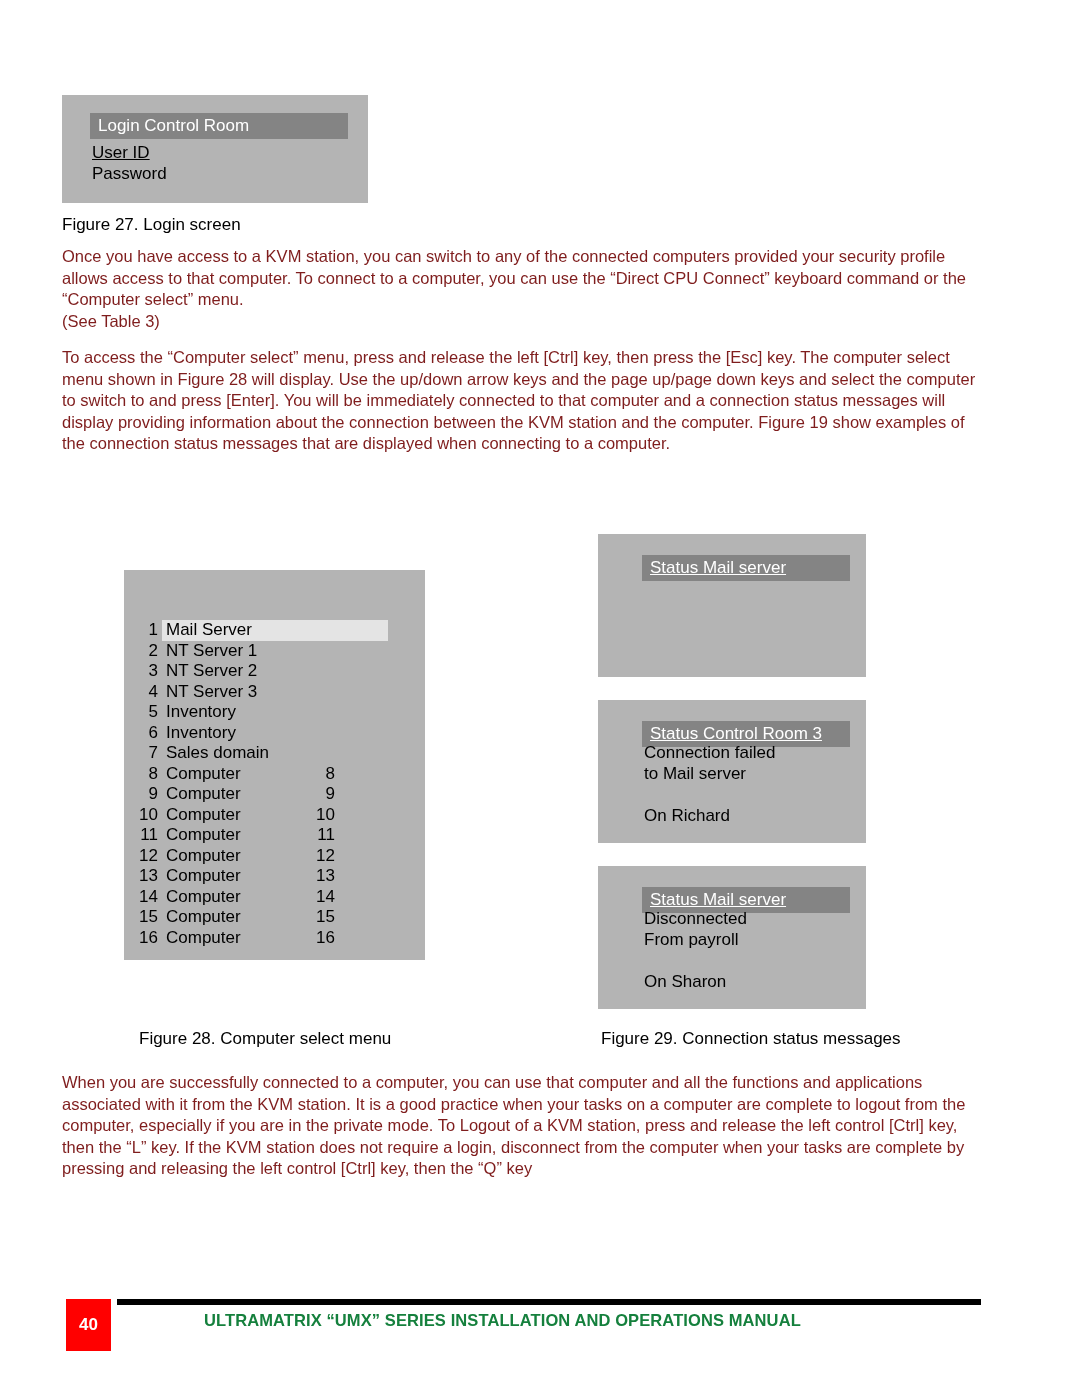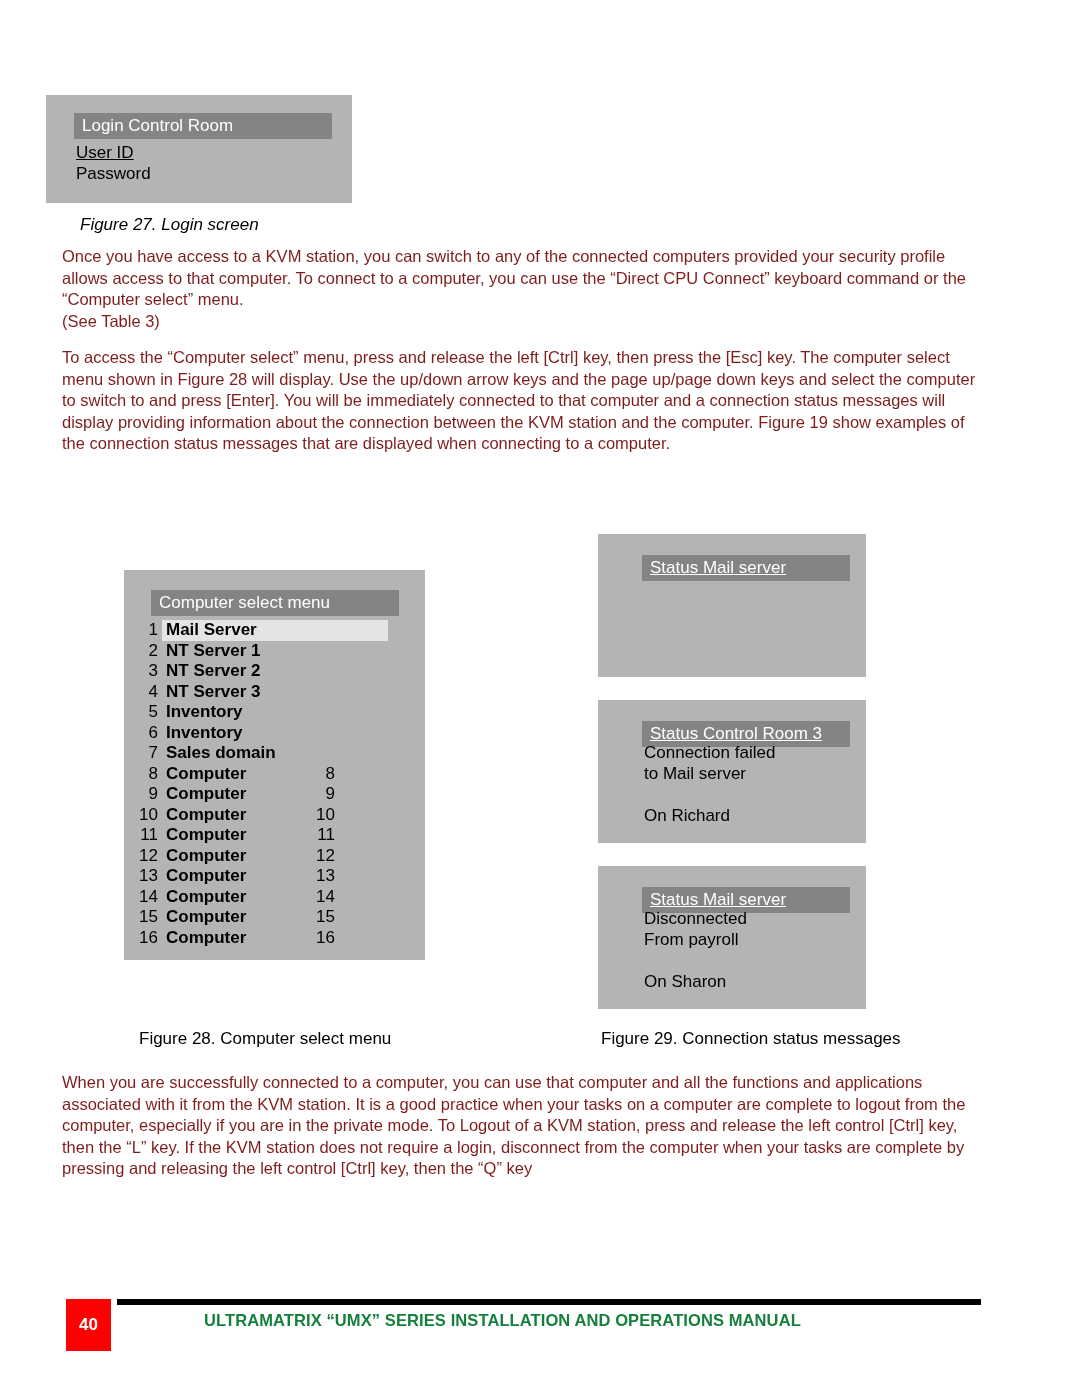--- a/index.html
+++ b/index.html
@@ -36,21 +36,21 @@
     line-height: 21px;
     color: #000000;
     white-space: nowrap;
   }
   .osd-blank {
     height: 21px;
   }
 
   
   #login-panel {
-    left: 46px;
+    left: 62px;
     top: 95px;
     width: 306px;
     height: 108px;
   }
   #login-panel .osd-titlebar {
     position: absolute;
     left: 28px;
     top: 18px;
     width: 258px;
   }
@@ -101,21 +101,21 @@
     padding-right: 90px;
     box-sizing: border-box;
   }
   .cs-row.selected .cs-namebox {
     background: #e4e4e4;
     padding-left: 4px;
     margin-left: -4px;
     margin-right: 37px;
     padding-right: 25px;
   }
-  .cs-name { white-space: nowrap; font-weight: bold; }
+  .cs-name { white-space: nowrap; }
   .cs-port { white-space: nowrap; }
 
   
   .status-panel {
     left: 598px;
     width: 268px;
   }
   #status-panel-1 { top: 534px; height: 143px; }
   #status-panel-2 { top: 700px; height: 143px; }
   #status-panel-3 { top: 866px; height: 143px; }
@@ -132,21 +132,21 @@
     top: 42px;
   }
 
   
   .fig-caption {
     position: absolute;
     font-size: 17px;
     line-height: 21px;
     white-space: nowrap;
   }
-  #fig27-caption { left: 80px; top: 214px; font-style: italic; }
+  #fig27-caption { left: 62px; top: 214px; }
   #fig28-caption { left: 139px; top: 1028px; }
   #fig29-caption { left: 601px; top: 1028px; }
 
   
   .body-para {
     position: absolute;
     left: 62px;
     width: 919px;
     font-size: 16.5px;
     line-height: 21.5px;
@@ -209,21 +209,20 @@
 <div class="fig-caption" id="fig27-caption">Figure 27. Login screen</div>
 
 <div class="body-para" id="para-1">
   <span>Once you have access to a KVM station, you can switch to any of the connected computers provided your security profile allows access to that computer.  To connect to a computer, you can use the “Direct CPU Connect” keyboard command or the “Computer select” menu.</span><br>
   <span>(See Table 3)</span>
 </div>
 
 <div class="body-para" id="para-2">To access the “Computer select” menu, press and release the left [Ctrl] key, then press the [Esc] key.  The computer select menu shown in Figure 28 will display.  Use the up/down arrow keys and the page up/page down keys and select the computer to switch to and press [Enter]. You will be immediately connected to that computer and a connection status messages will display providing information about the connection between the KVM station and the computer.  Figure 19 show examples of the connection status messages that are displayed when connecting to a computer.</div>
 
 <div class="osd-panel" id="computer-select-panel">
-  <div class="osd-titlebar">Computer select menu</div>
   <div id="computer-list">
       <div class="cs-row selected">
         <div class="cs-index">1</div>
         <div class="cs-namebox">
           <span class="cs-name">Mail Server</span>
           <span class="cs-port"></span>
         </div>
       </div>
       <div class="cs-row">
         <div class="cs-index">2</div>

